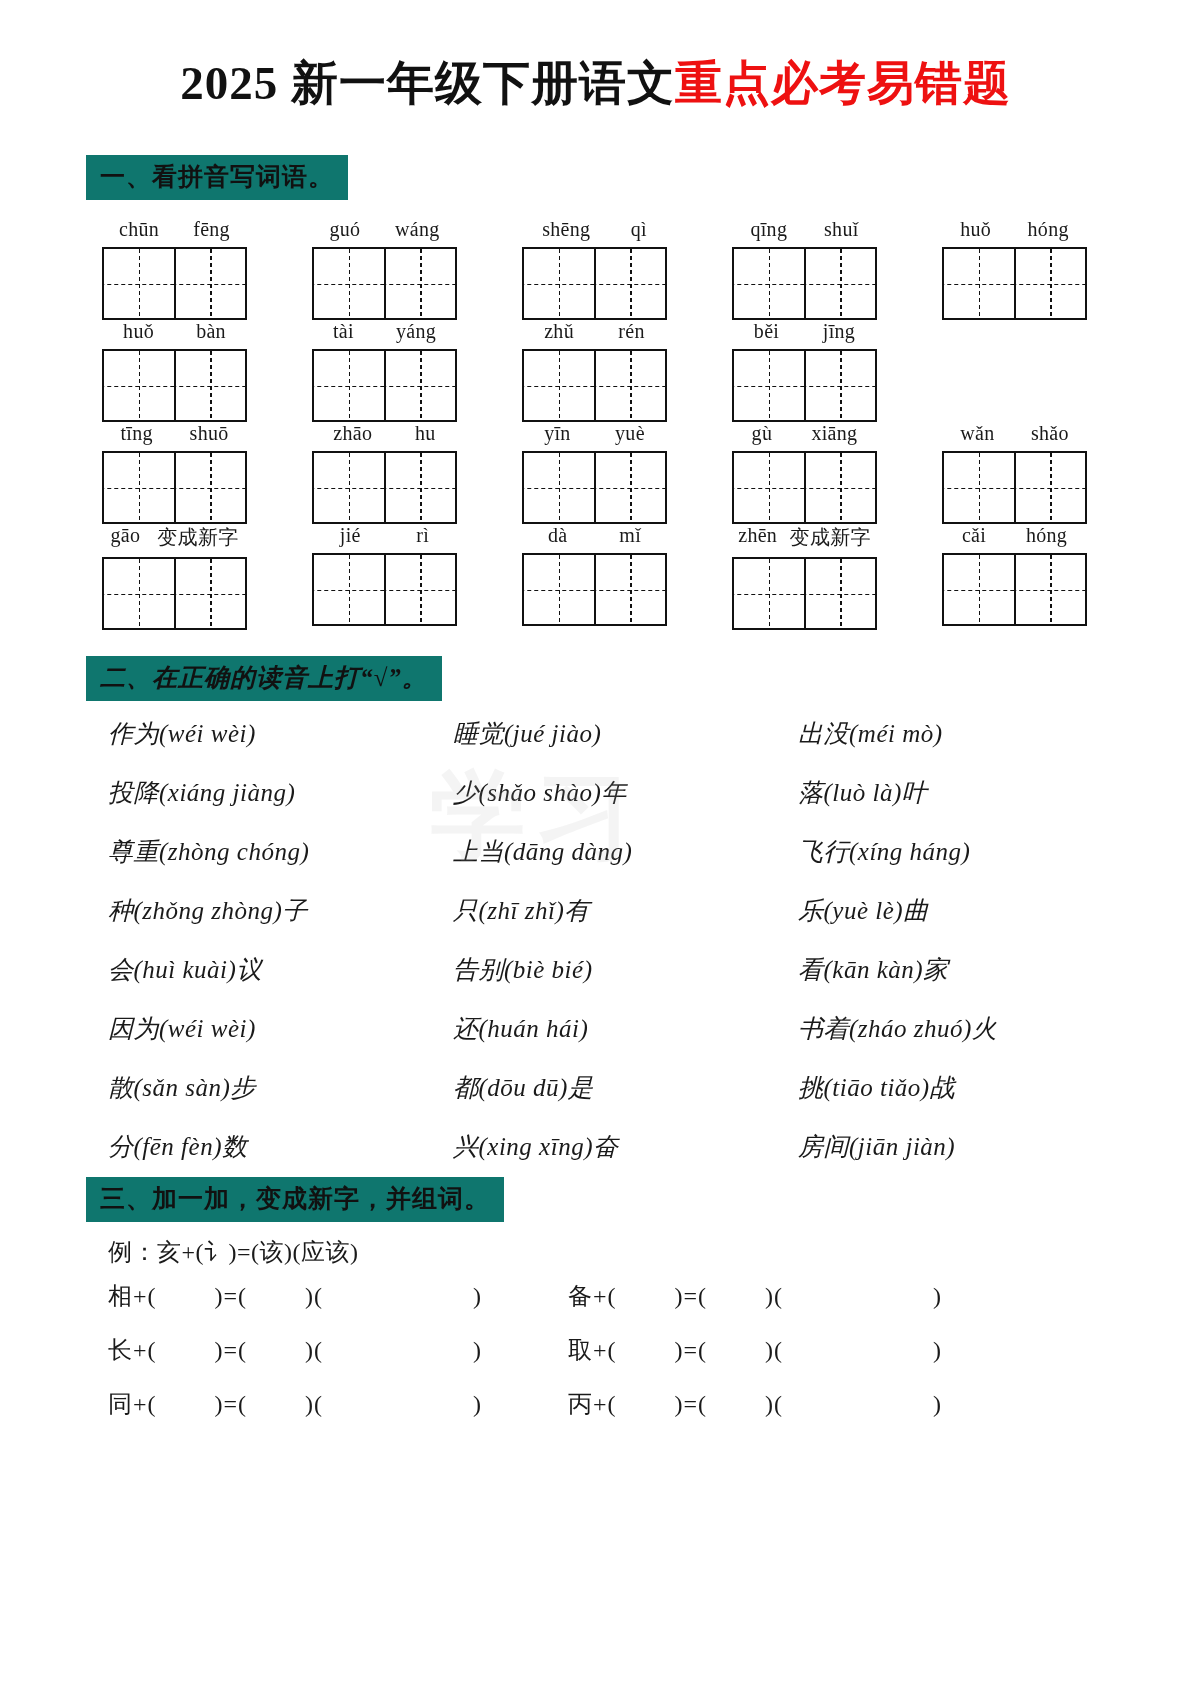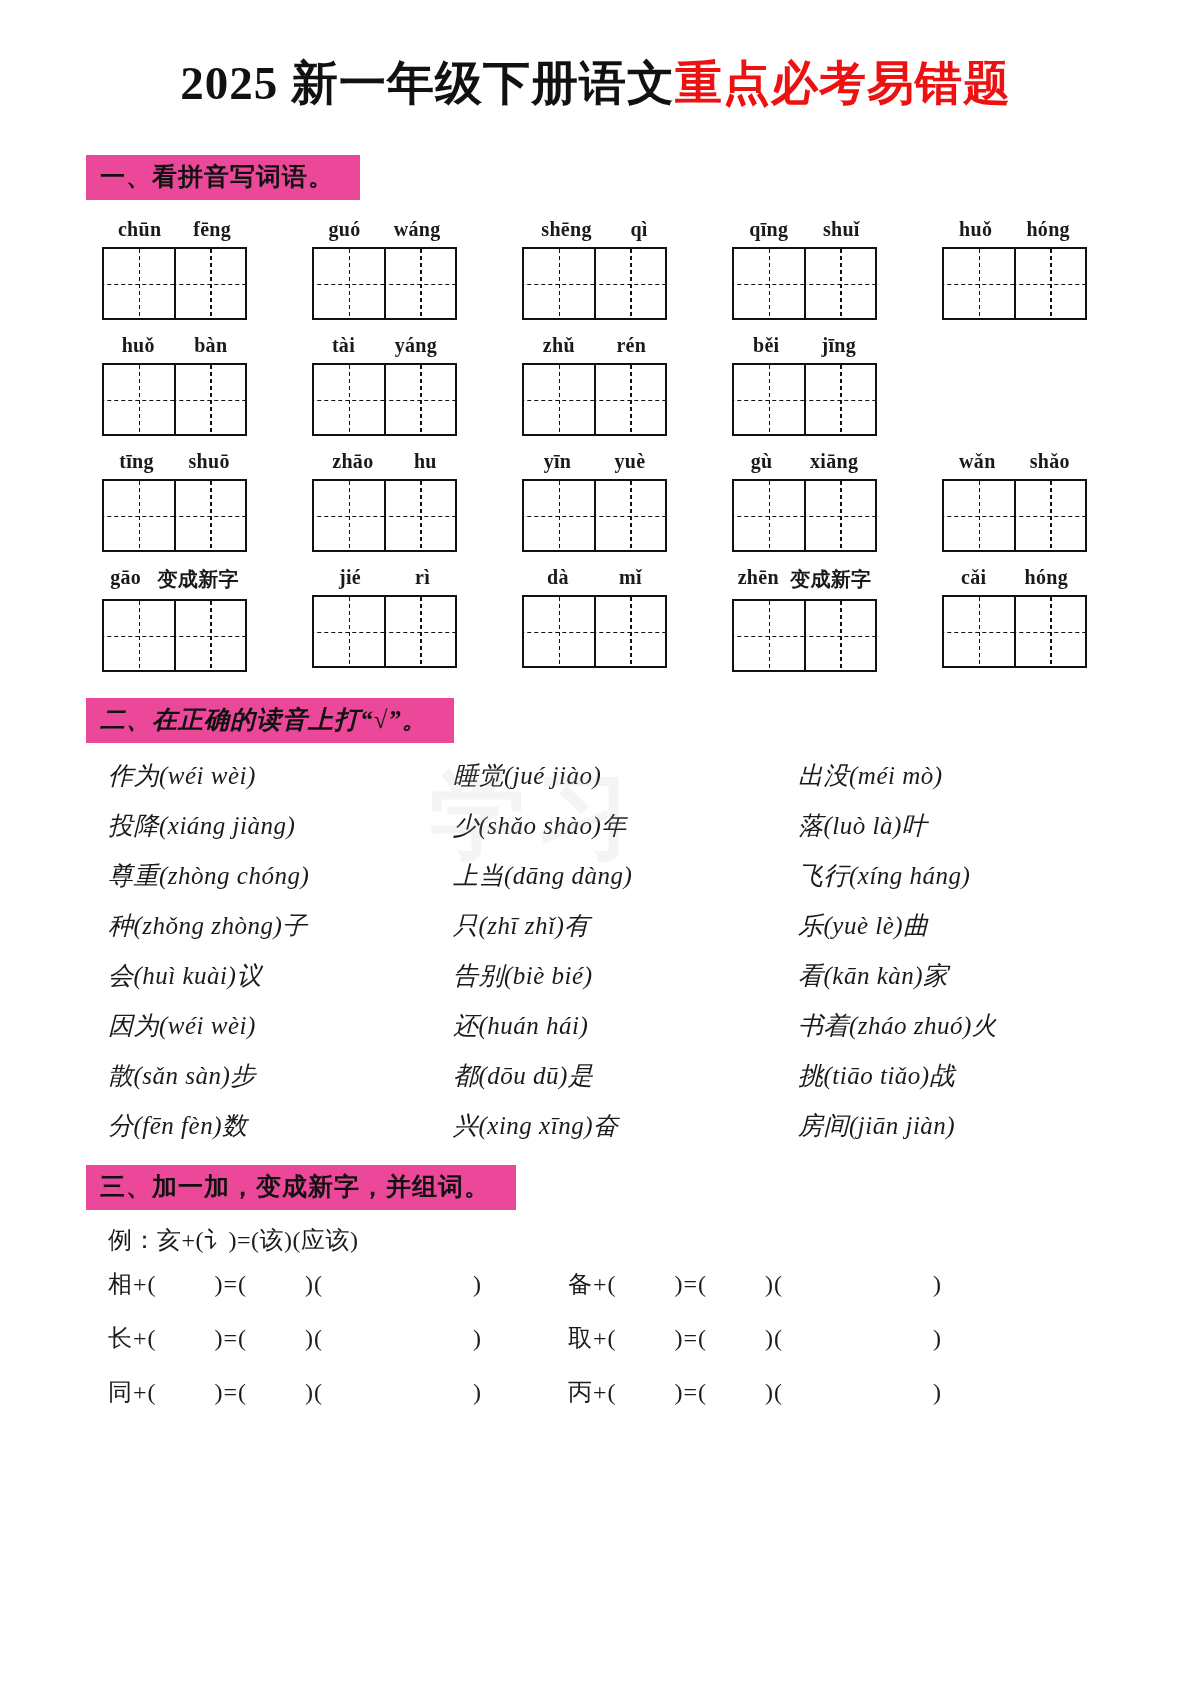--- a/index.html
+++ b/index.html
@@ -38,39 +38,37 @@
   }
   .title .red {
     color: #ee1111;
     text-underline-offset: 6px;
     text-decoration-thickness: 2px;
   }
 
   
   .sec-head {
     display: inline-block;
-    background: #ec4899;
+    background: #0f766e;
     color: #111;
     font-weight: bold;
     font-size: 25px;
-    padding: 5px 26px 7px 14px;
+    padding: 5px 14px 7px 14px;
     letter-spacing: 1px;
   }
   .sec1-wrap { margin-top: 40px; margin-left: 16px; }
   .sec2-wrap { margin-top: 26px; margin-left: 16px; font-style: italic; }
-  .sec3-wrap { margin-top: 23px; margin-left: 16px; }
+  .sec3-wrap { margin-top: 14px; margin-left: 16px; }
 
   
   .pinyin-block {
     margin-top: 18px;
     display: flex;
     flex-direction: column;
-    gap: 14px;
     padding-left: 16px;
-    font-weight: bold;
   }
   .pinyin-row {
     display: flex;
     justify-content: flex-start;
     gap: 65px;
   }
   .pinyin-cell {
     width: 145px;
   }
   .pinyin-label {
@@ -117,21 +115,21 @@
     background-image: linear-gradient(to bottom, #111 60%, rgba(255,255,255,0) 0%);
     background-size: 1.5px 7px;
     background-repeat: repeat-y;
   }
 
   
   .pron-grid {
     margin-top: 16px;
     display: grid;
     grid-template-columns: 345px 345px 1fr;
-    row-gap: 17px;
+    row-gap: 26px;
     padding-left: 22px;
     font-size: 25px;
   }
   .pron-item {
     white-space: nowrap;
     letter-spacing: 0.5px;
   }
 
   
   .example {

